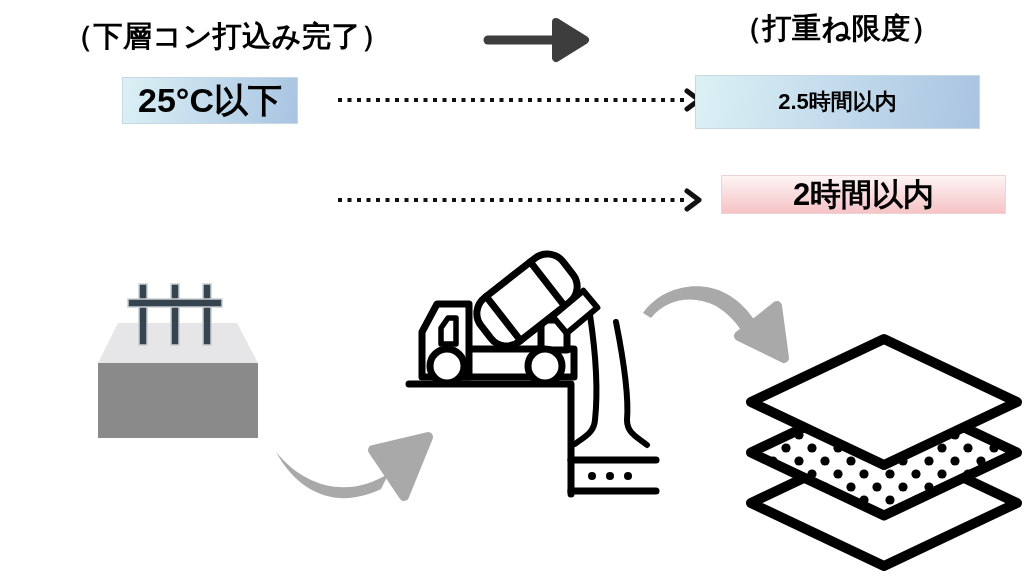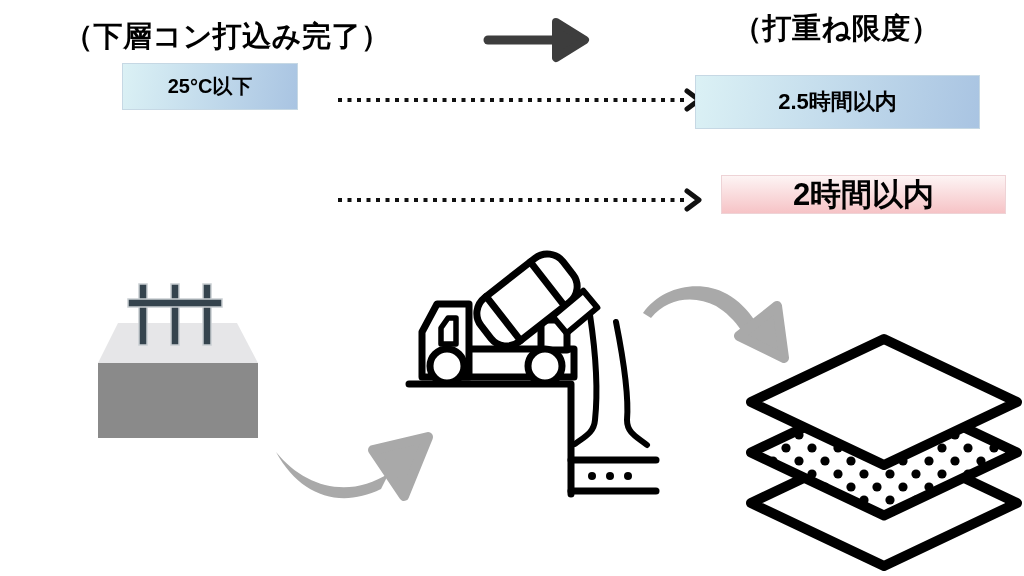--- a/index.html
+++ b/index.html
@@ -95,18 +95,18 @@
     <g stroke="#000" stroke-width="10" stroke-linejoin="round">
       <polygon points="884,440 1017,503 884,566 751,503" fill="#ffffff"></polygon>
       <polygon points="884,389.5 1017,452.5 884,515.5 751,452.5" fill="url(#dots)"></polygon>
       <polygon points="884,339 1017,402 884,465 751,402" fill="#ffffff"></polygon>
     </g>
   </svg>
 
   <div class="hdr" style="left:64px;top:17px;">（下層コン打込み完了）</div>
   <div class="hdr" style="left:733px;top:9px;">（打重ね限度）</div>
 
-  <div class="box cold" style="left:122px;top:63px;width:176px;height:47px;font-size:20px;">25°C以下</div>
+  <div class="box cold" style="left:122px;top:77px;width:176px;height:47px;font-size:34px;">25°C以下</div>
   <div class="box cold" style="left:695px;top:75px;width:285px;height:54px;font-size:22px;">2.5時間以内</div>
 
   <div class="box hot" style="left:721px;top:175px;width:285px;height:39px;font-size:31px;">2時間以内</div>
 
 </div>
 
 </body></html>

